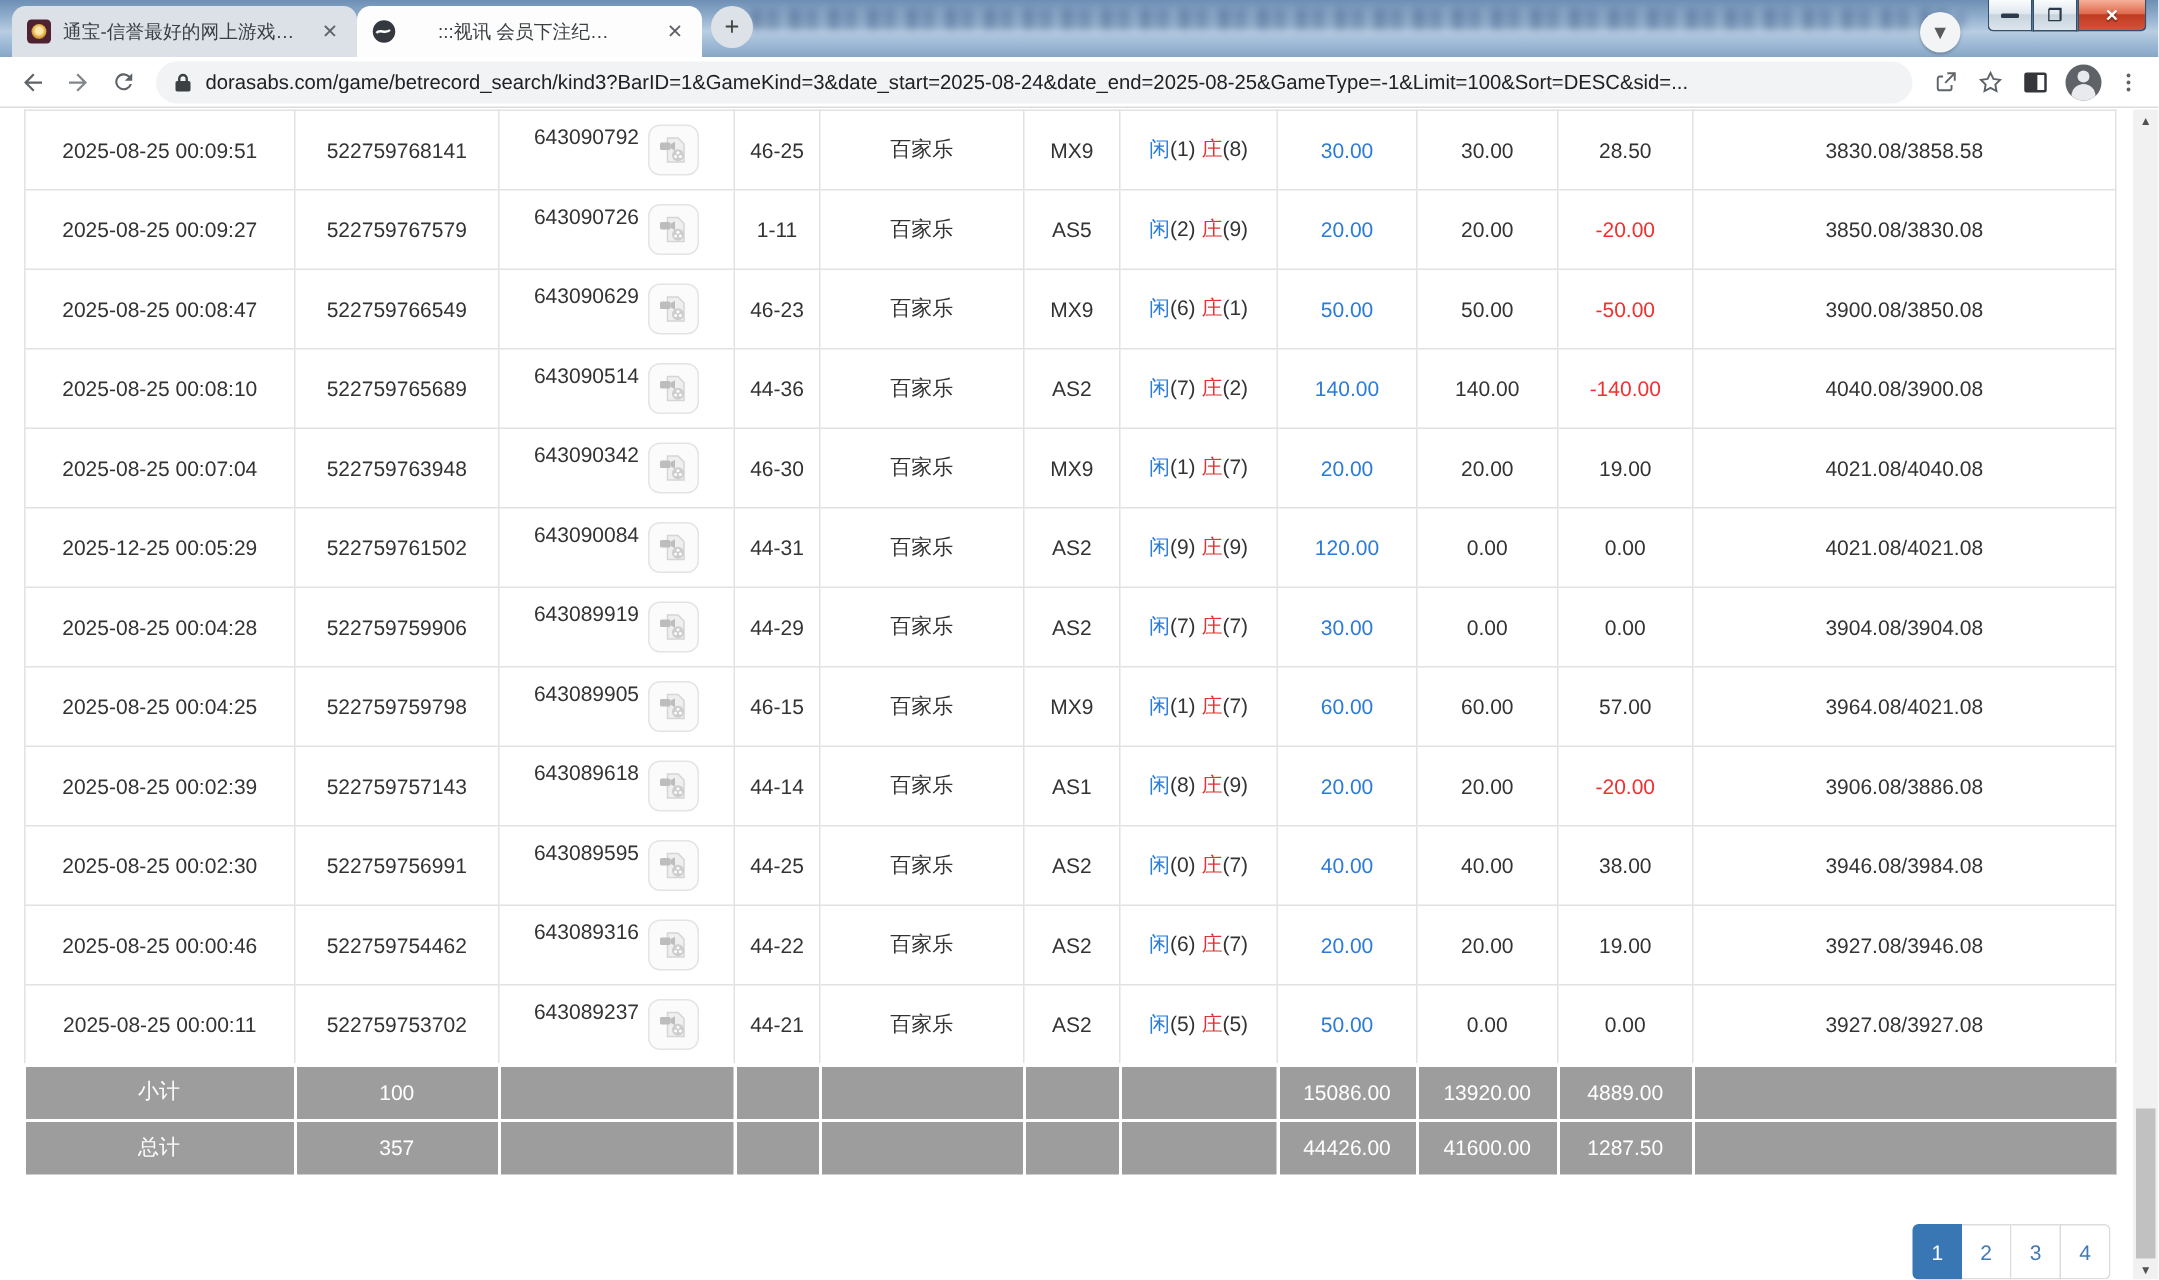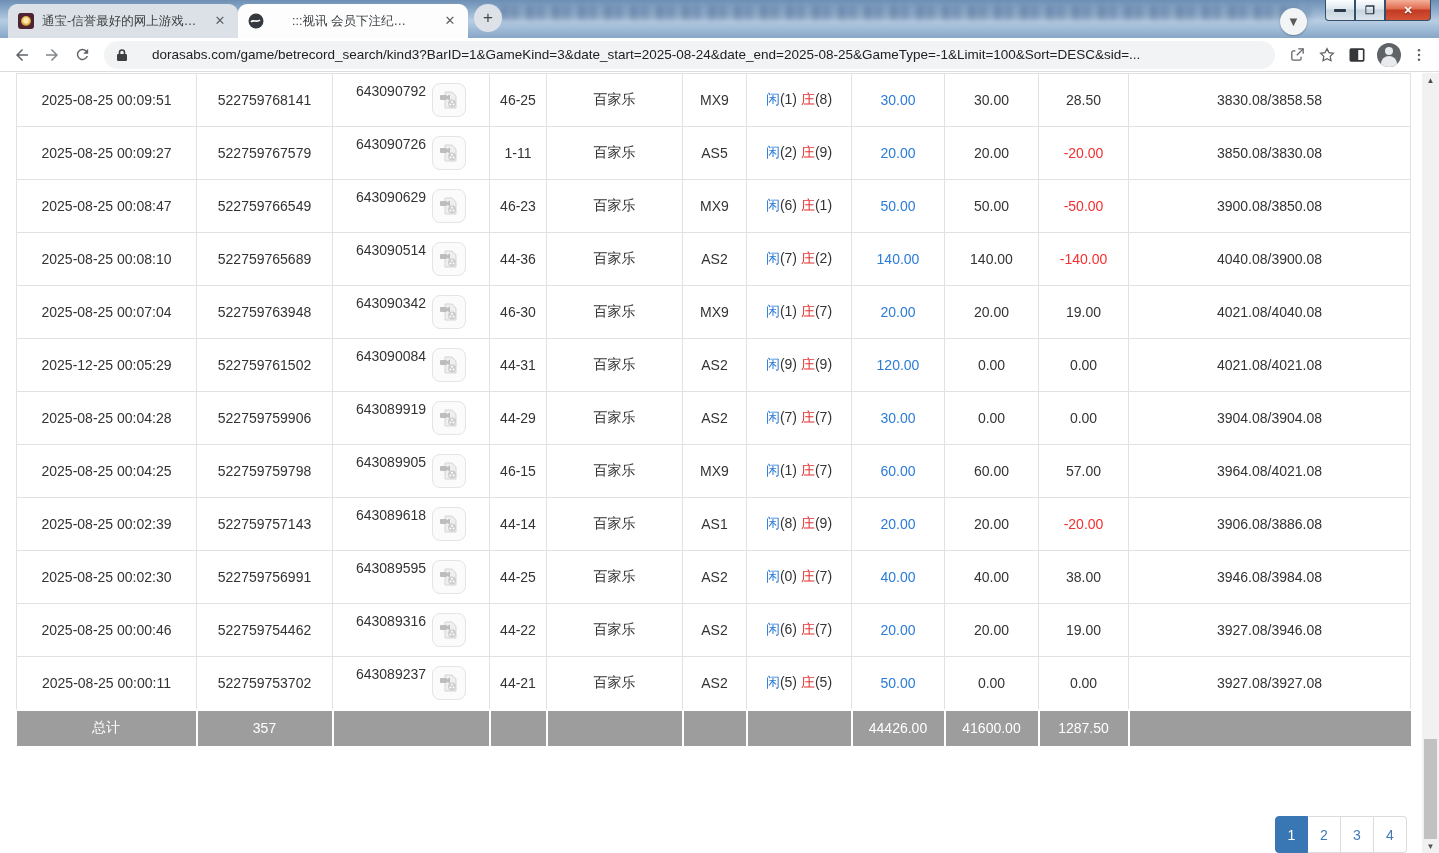--- a/index.html
+++ b/index.html
@@ -35,21 +35,21 @@
   .winbtn.close { width:46px; border-radius:0 0 4px 0;
     background:linear-gradient(#f5b09a,#e06a4e 45%,#c03a22 50%,#d55336); color:#fff; text-shadow:0 1px 1px rgba(0,0,0,.4); }
   .winbtn .bar { width:12px; height:3px; background:#2b3a4a; border-radius:1px; }
 
   
   .toolbar { height:34px; background:#fff; display:flex; align-items:center; padding:0 8px; gap:2px;
     border-bottom:1px solid #dadce0; }
   .navicon { width:28px; height:28px; display:flex; align-items:center; justify-content:center; border-radius:50%; color:#5f6368; }
   .omnibox { flex:1; height:28px; margin:0 6px; border-radius:14px; background:#f1f3f4;
     display:flex; align-items:center; padding:0 12px; gap:9px; }
-  .omnibox .url { font-size:13.5px; color:#202124; white-space:nowrap; overflow:hidden;margin-left:15px; }
+  .omnibox .url { font-size:13.5px; color:#202124; white-space:nowrap; overflow:hidden; }
   .rt-icons { display:flex; align-items:center; gap:10px; padding:0 4px; }
   .avatar { width:24px; height:24px; border-radius:50%; background:#5f6368; position:relative; overflow:hidden; }
   .avatar::before { content:""; position:absolute; top:4px; left:8px; width:8px; height:8px; border-radius:50%; background:#e8eaed; }
   .avatar::after { content:""; position:absolute; top:13px; left:4px; width:16px; height:12px; border-radius:8px 8px 0 0; background:#e8eaed; }
 
   
   .content { position:relative; height:780px; background:#fff; }
   table.bets { position:absolute; left:16px; top:1px; width:1394px; border-collapse:collapse; table-layout:fixed; }
   table.bets td { border:1px solid #e2e2e2; height:53px; text-align:center; vertical-align:middle;
     font-size:14px; color:#333; overflow:hidden; }
@@ -503,20 +503,33 @@
           <td><span>44-21</span></td>
           <td><span>百家乐</span></td>
           <td><span>AS2</span></td>
           <td><span class="res-p">闲</span><span class="res-n">(5)</span>&nbsp;<span class="res-b">庄</span><span class="res-n">(5)</span></td>
           <td><span class="blue">50.00</span></td>
           <td><span>0.00</span></td>
           <td><span>0.00</span></td>
           <td><span>3927.08/3927.08</span></td>
         </tr>
         <tr class="summary">
+          <td>小计</td>
+          <td>100</td>
+          <td></td>
+          <td></td>
+          <td></td>
+          <td></td>
+          <td></td>
+          <td>15086.00</td>
+          <td>13920.00</td>
+          <td>4889.00</td>
+          <td></td>
+        </tr>
+        <tr class="summary">
           <td>总计</td>
           <td>357</td>
           <td></td>
           <td></td>
           <td></td>
           <td></td>
           <td></td>
           <td>44426.00</td>
           <td>41600.00</td>
           <td>1287.50</td>

